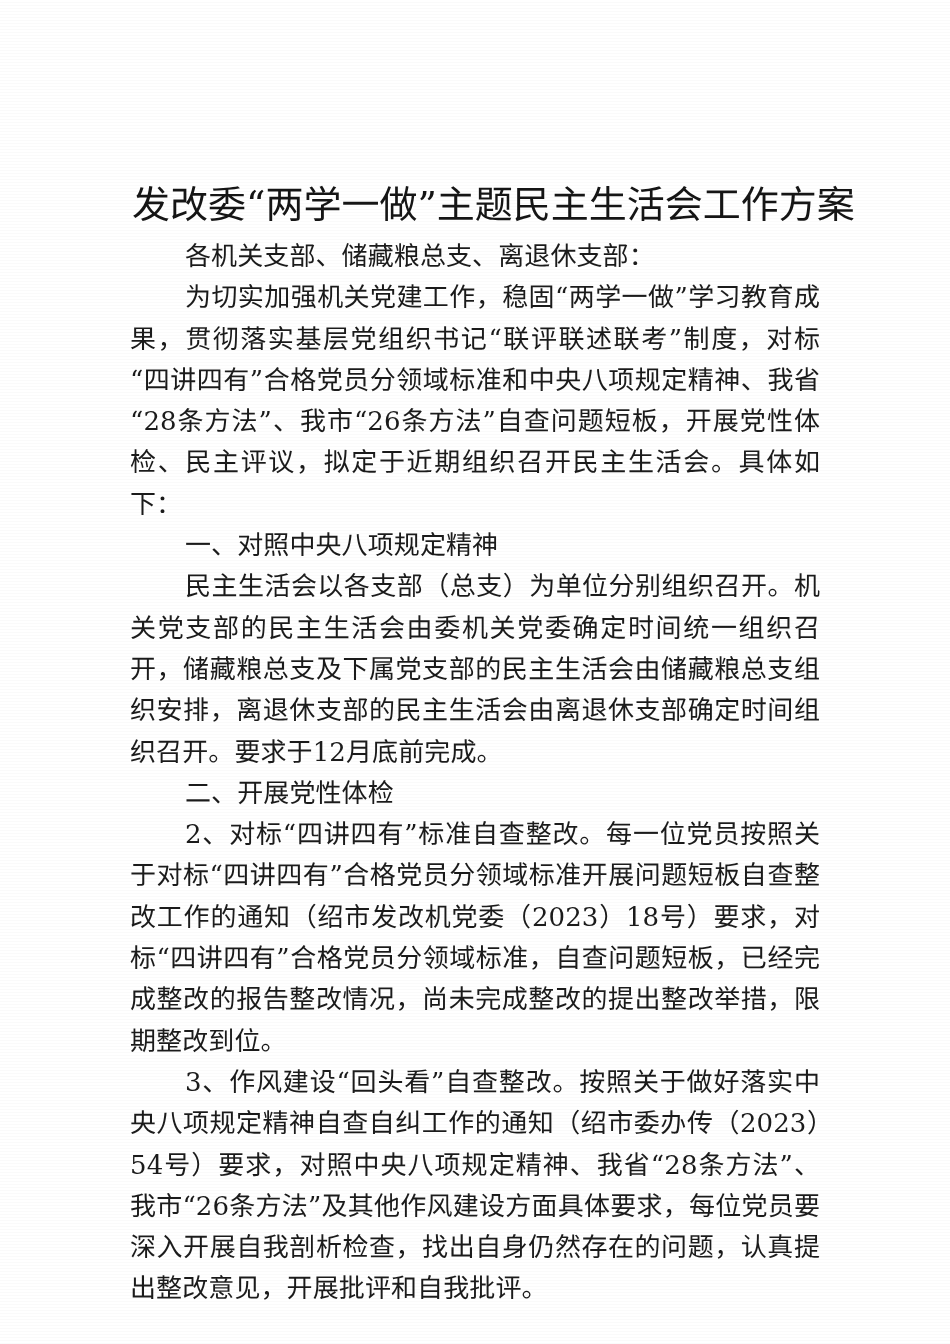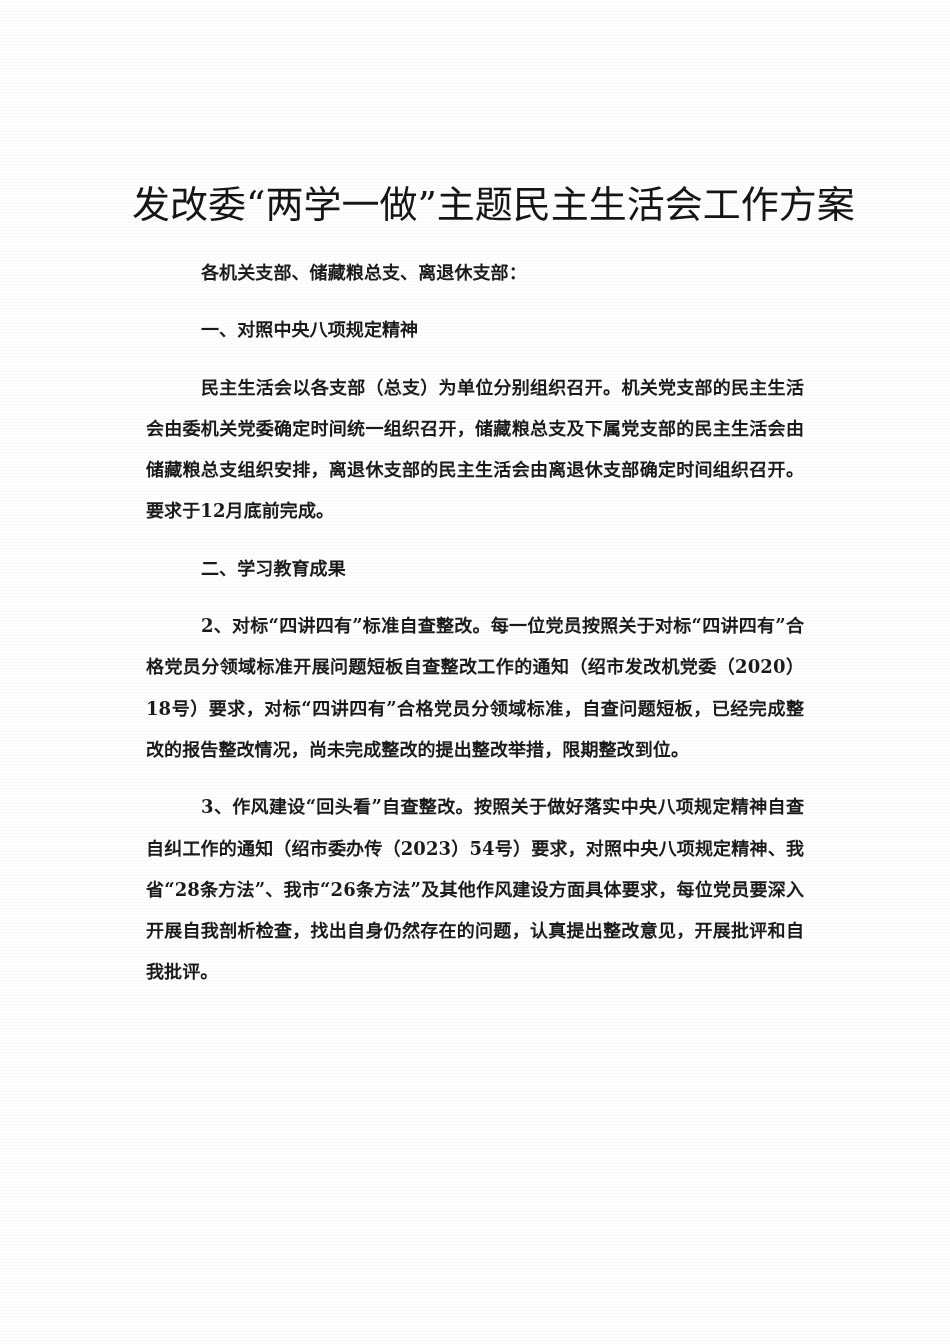--- a/index.html
+++ b/index.html
@@ -43,31 +43,30 @@
     top: 181px;
     width: 696px;
   }
   .body-block {
     position: absolute;
     left: 0;
     top: 236px;
     width: 690px;
   }
   p.para {
-    margin: 16px;
+    margin: 0;
     padding: 0;
-    font-size: 18px;
+    font-size: 26px;
     line-height: 41.3px;
     color: #1b1b1b;
     text-align: justify;
     text-justify: inter-ideograph;
     text-indent: 55px;
     word-break: break-all;
     letter-spacing: 0.1px;
-    font-weight: bold;
   }
   
   #grain {
     position: absolute;
     inset: 0;
     pointer-events: none;
     opacity: 0.035;
     background-image:
       repeating-linear-gradient(0deg, rgba(0,0,0,.6) 0 1px, rgba(0,0,0,0) 1px 3px);
   }
@@ -78,29 +77,30 @@
 <div id="page">
 
   <div id="sheet">
 
     <h1 class="doc-title">发改委“两学一做”主题民主生活会工作方案</h1>
 
     <div class="body-block">
 
       <p class="para">各机关支部、储藏粮总支、离退休支部：</p>
 
+      <p class="para">为切实加强机关党建工作，稳固“两学一做”学习教育成果，贯彻落实基层党组织书记“联评联述联考”制度，对标“四讲四有”合格党员分领域标准和中央八项规定精神、我省“28条方法”、我市“26条方法”自查问题短板，开展党性体检、民主评议，拟定于近期组织召开民主生活会。具体如下：</p>
 
       <p class="para">一、对照中央八项规定精神</p>
 
       <p class="para">民主生活会以各支部（总支）为单位分别组织召开。机关党支部的民主生活会由委机关党委确定时间统一组织召开，储藏粮总支及下属党支部的民主生活会由储藏粮总支组织安排，离退休支部的民主生活会由离退休支部确定时间组织召开。要求于12月底前完成。</p>
 
-      <p class="para">二、学习教育成果</p>
+      <p class="para">二、开展党性体检</p>
 
 
-      <p class="para">2、对标“四讲四有”标准自查整改。每一位党员按照关于对标“四讲四有”合格党员分领域标准开展问题短板自查整改工作的通知（绍市发改机党委（2020）18号）要求，对标“四讲四有”合格党员分领域标准，自查问题短板，已经完成整改的报告整改情况，尚未完成整改的提出整改举措，限期整改到位。</p>
+      <p class="para">2、对标“四讲四有”标准自查整改。每一位党员按照关于对标“四讲四有”合格党员分领域标准开展问题短板自查整改工作的通知（绍市发改机党委（2023）18号）要求，对标“四讲四有”合格党员分领域标准，自查问题短板，已经完成整改的报告整改情况，尚未完成整改的提出整改举措，限期整改到位。</p>
 
       <p class="para">3、作风建设“回头看”自查整改。按照关于做好落实中央八项规定精神自查自纠工作的通知（绍市委办传（2023）54号）要求，对照中央八项规定精神、我省“28条方法”、我市“26条方法”及其他作风建设方面具体要求，每位党员要深入开展自我剖析检查，找出自身仍然存在的问题，认真提出整改意见，开展批评和自我批评。</p>
 
     </div>
   </div>
 
   <div id="grain"></div>
 </div>
 
 </body></html>

